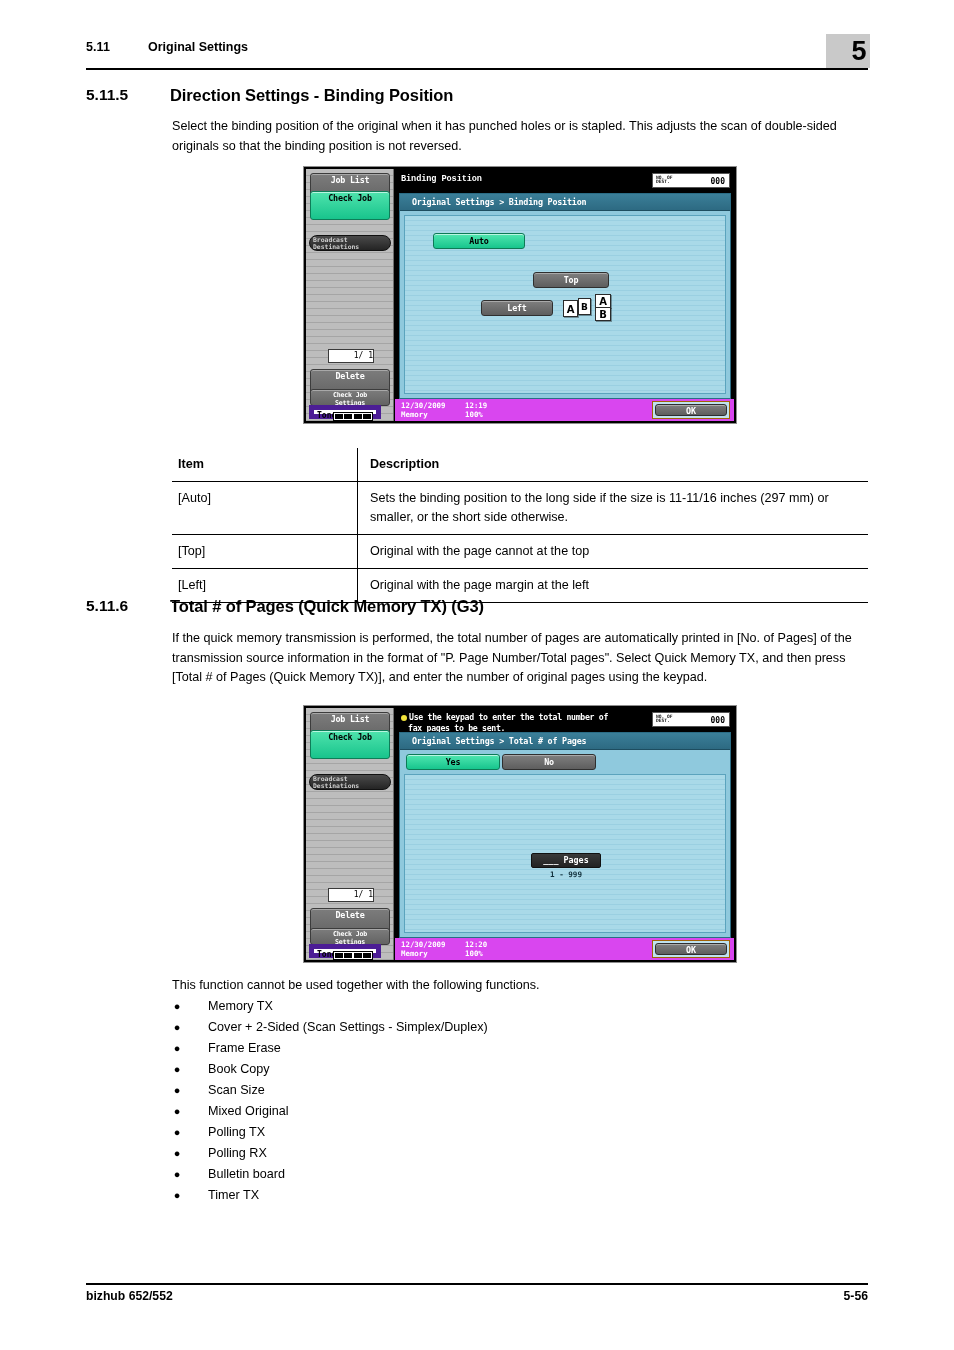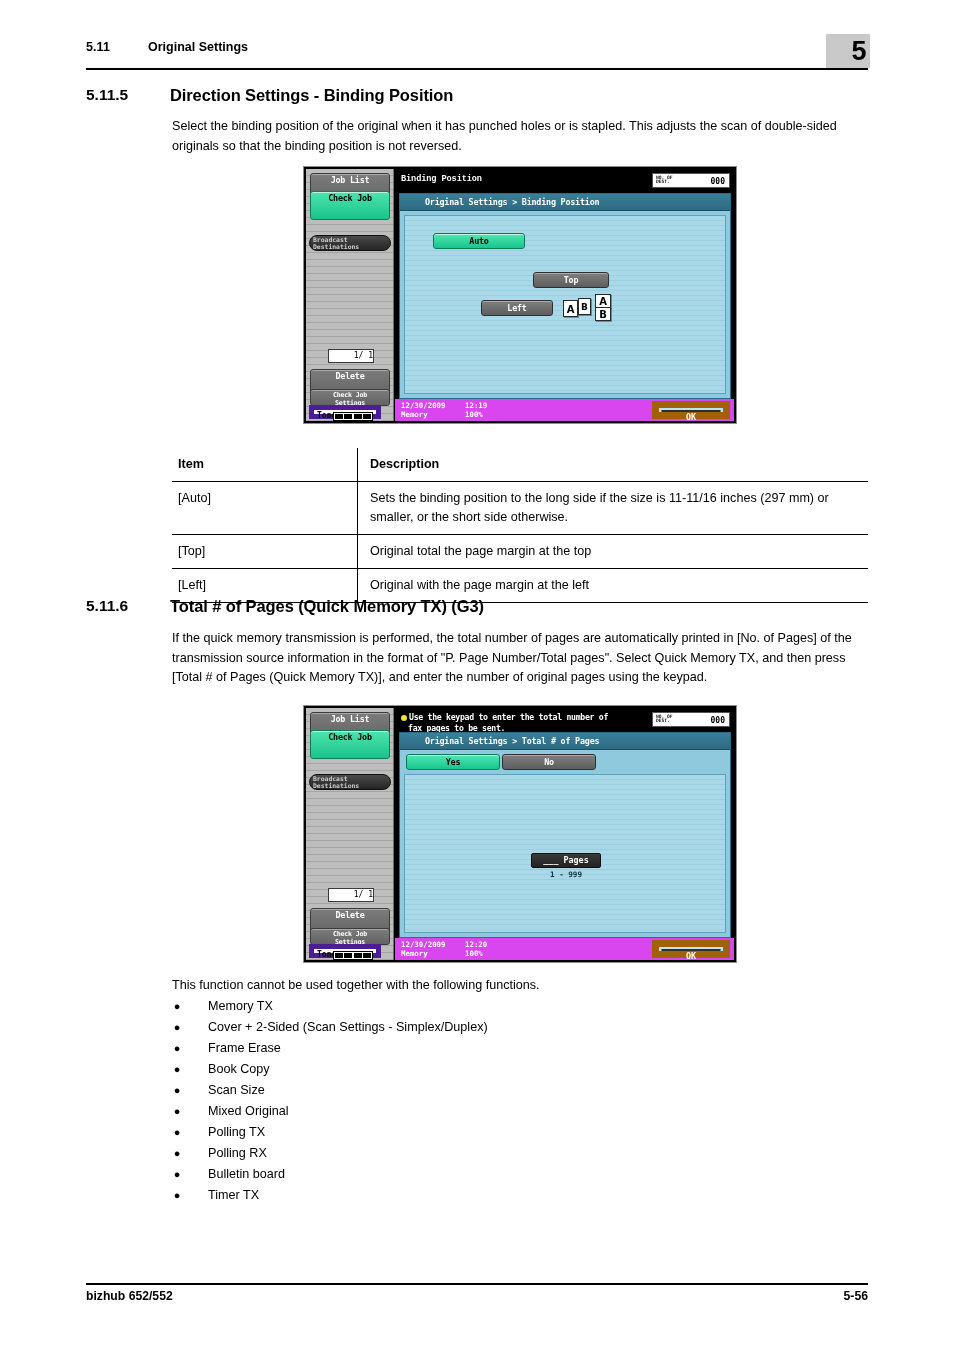--- a/index.html
+++ b/index.html
@@ -70,21 +70,21 @@
     border:1px solid #555;box-sizing:border-box;}
   .counter .cl{position:absolute;left:3px;top:1.5px;font-size:4.6px;line-height:4.8px;
     font-family:"DejaVu Sans Mono",monospace;font-weight:bold;color:#111;}
   .counter .cv{position:absolute;right:4px;top:3px;font-size:8px;font-weight:bold;
     font-family:"DejaVu Sans Mono",monospace;}
 
   .panel{position:absolute;left:4px;right:3px;top:24px;bottom:22px;
     background:#8fc9dd;border:1px solid #2b6c85;box-sizing:border-box;}
   .crumb{position:absolute;left:0;top:0;right:0;height:17px;
     background:linear-gradient(#3b7f99,#2d6a82);border-bottom:1px solid #1d4d60;
-    color:#fff;font-size:8.4px;line-height:17px;padding-left:25px;
+    color:#fff;font-size:8.4px;line-height:17px;padding-left:12px;
     font-family:"DejaVu Sans Mono",monospace;font-weight:bold;letter-spacing:-0.2px;box-sizing:border-box;}
   .stage{position:absolute;left:4px;right:4px;top:21px;bottom:4px;
     background:repeating-linear-gradient(to bottom,#a9d9e8 0px,#a9d9e8 4px,#9acfe1 4px,#9acfe1 5px);
     border:1px solid #5ba3bd;box-sizing:border-box;}
 
   .kbtn{position:absolute;height:16px;border-radius:3px;box-sizing:border-box;
     font-size:8.4px;line-height:14px;text-align:center;font-weight:bold;
     font-family:"DejaVu Sans Mono",monospace;letter-spacing:-0.2px;}
   .kbtn.grey{background:linear-gradient(#7f7f7f,#5e5e5e);color:#fff;
     border:1px solid #2f2f2f;box-shadow:inset 0 1px 0 #a9a9a9;}
@@ -100,21 +100,21 @@
   .statusbar{position:absolute;left:0;right:0;bottom:0;height:22px;background:#d946ef;}
   .sb-date{position:absolute;left:6px;top:2px;font-size:7.4px;color:#fff;
     font-family:"DejaVu Sans Mono",monospace;font-weight:bold;}
   .sb-time{position:absolute;left:70px;top:2px;font-size:7.4px;color:#fff;
     font-family:"DejaVu Sans Mono",monospace;font-weight:bold;}
   .sb-mem{position:absolute;left:6px;top:11px;font-size:7.4px;color:#fff;
     font-family:"DejaVu Sans Mono",monospace;font-weight:bold;}
   .sb-memv{position:absolute;left:70px;top:11px;font-size:7.4px;color:#fff;
     font-family:"DejaVu Sans Mono",monospace;font-weight:bold;}
   .okwrap{position:absolute;right:4px;bottom:2px;width:78px;height:18px;
-    background:#bfe2ef;border:7px solid #a16207;box-sizing:border-box;padding:2px;}
+    background:#bfe2ef;border:1px solid #a16207;box-sizing:border-box;padding:2px;}
   .okbtn{width:100%;height:100%;border-radius:3px;box-sizing:border-box;
     background:linear-gradient(#7f7f7f,#5e5e5e);border:1px solid #2f2f2f;
     box-shadow:inset 0 1px 0 #a9a9a9;color:#fff;font-size:8.4px;line-height:12px;
     text-align:center;font-weight:bold;font-family:"DejaVu Sans Mono",monospace;}
 
   
   .tbl{position:absolute;left:172px;top:448px;width:696px;}
   .tbl .tr{display:flex;border-bottom:1.6px solid #000;}
   .tbl .tr.head{border-bottom:1.6px solid #000;}
   .tbl .c1{width:186px;padding:7px 6px 7px 6px;box-sizing:border-box;font-size:12.6px;line-height:19px;
@@ -224,21 +224,21 @@
     <div class="tr head">
       <div class="c1">Item</div>
       <div class="c2">Description</div>
     </div>
     <div class="tr">
       <div class="c1">[Auto]</div>
       <div class="c2">Sets the binding position to the long side if the size is 11-11/16 inches (297 mm) or smaller, or the short side otherwise.</div>
     </div>
     <div class="tr">
       <div class="c1">[Top]</div>
-      <div class="c2">Original total the page margin at the top</div>
+      <div class="c2">Original with the page cannot at the top</div>
     </div>
     <div class="tr">
       <div class="c1">[Left]</div>
       <div class="c2">Original with the page margin at the left</div>
     </div>
   </div>
 
   <div class="sec" style="top:597px">
     <span class="s-num">5.11.6</span>
     <span class="s-title">Total # of Pages (Quick Memory TX) (G3)</span>

